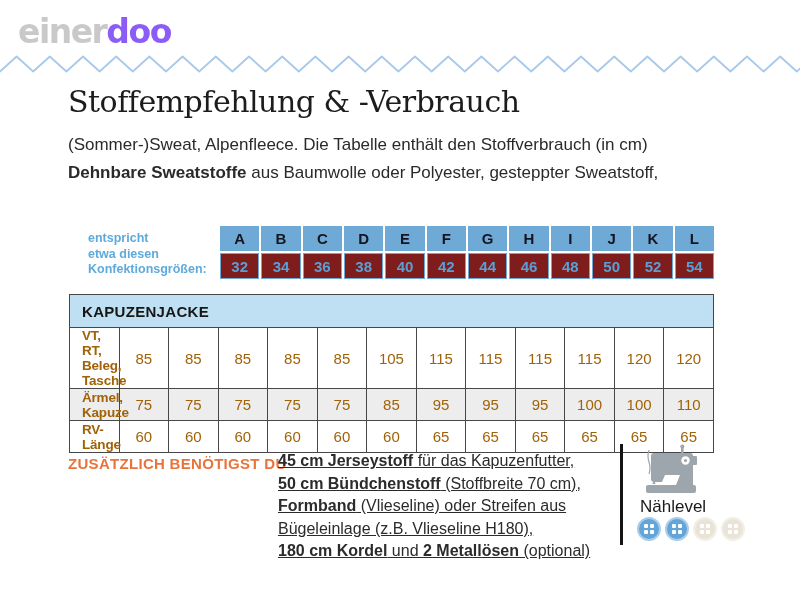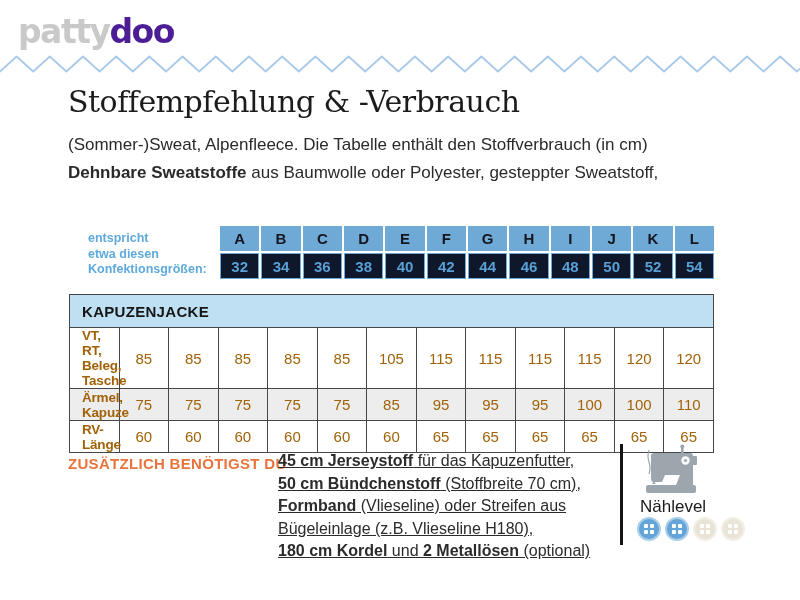--- a/index.html
+++ b/index.html
@@ -3,21 +3,21 @@
 <meta charset="utf-8">
 <style>
   html,body{margin:0;padding:0;background:#fff;}
   #page{position:relative;width:800px;height:600px;background:#ffffff;overflow:hidden;
         font-family:"Liberation Sans",sans-serif;color:#262626;}
 
   
   #logo{position:absolute;left:18px;top:12px;font-family:"DejaVu Sans",sans-serif;
         font-weight:bold;font-size:33px;letter-spacing:-1.5px;line-height:40px;}
   #logo .lt{color:#c9c9c9;}
-  #logo .dk{color:#4c1d95;}
+  #logo .dk{color:#8b5cf6;}
 
   
   #zigzag{position:absolute;left:0;top:53px;width:800px;height:22px;}
 
   
   #title{position:absolute;left:68px;top:84px;font-family:"DejaVu Serif",serif;
          font-size:30px;color:#1c1c1c;letter-spacing:-0.5px;}
 
   
   #intro{position:absolute;left:68px;top:131px;font-size:17px;line-height:28px;color:#2a2a2a;}
@@ -26,21 +26,21 @@
   
   #size-label{position:absolute;left:88px;top:231px;font-size:12.5px;line-height:15.5px;
               color:#5faadc;font-weight:bold;letter-spacing:0;}
 
   
   #size-table{position:absolute;left:220px;top:226px;width:494px;
               display:grid;grid-template-columns:repeat(12,1fr);
               grid-auto-rows:auto;column-gap:2px;row-gap:2px;}
   .size-letter{background:#6fa9d6;color:#15151f;font-weight:bold;font-size:15px;
                height:25px;display:flex;align-items:center;justify-content:center;}
-  .size-value{background:#0f172a;border:1.5px solid #6fa9d6;color:#58a0d6;font-weight:bold;
+  .size-value{background:#7f1d1d;border:1.5px solid #6fa9d6;color:#58a0d6;font-weight:bold;
               font-size:15px;height:26px;display:flex;align-items:center;justify-content:center;
               box-sizing:border-box;}
 
   
   #ctable{position:absolute;left:69px;top:294px;width:645px;border-collapse:collapse;
           table-layout:fixed;}
   #ctable th,#ctable td{border:1px solid #474747;box-sizing:border-box;}
   #ctable th{background:#bee0f2;height:33px;text-align:left;padding:0 0 0 12px;
              font-size:15px;color:#161616;letter-spacing:0.3px;}
   #ctable td{height:32px;font-size:15px;color:#a16207;text-align:center;padding:0;}
@@ -66,21 +66,21 @@
   .holes{display:grid;grid-template-columns:3.5px 3.5px;grid-template-rows:3.5px 3.5px;
          gap:2.5px;}
   .holes span{background:#fff;border-radius:1px;}
 </style>
 </head>
 <body>
 
 <div id="page">
 
   <div id="logo">
-    <span class="lt">patty</span><span class="dk">doo</span>
+    <span class="lt">einer</span><span class="dk">doo</span>
   </div>
 
   <svg id="zigzag" viewBox="0 0 800 22">
     <path id="zigzag-path" fill="none" stroke="#a9c9ea" stroke-width="1.8" stroke-linejoin="round" stroke-linecap="round" d="M0,18.5 L16.6,3.5 L33.2,18.5 L49.8,3.5 L66.4,18.5 L83.0,3.5 L99.6,18.5 L116.2,3.5 L132.8,18.5 L149.4,3.5 L166.0,18.5 L182.6,3.5 L199.2,18.5 L215.8,3.5 L232.4,18.5 L249.0,3.5 L265.6,18.5 L282.2,3.5 L298.8,18.5 L315.4,3.5 L332.0,18.5 L348.6,3.5 L365.2,18.5 L381.8,3.5 L398.4,18.5 L415.0,3.5 L431.6,18.5 L448.2,3.5 L464.8,18.5 L481.4,3.5 L498.0,18.5 L514.6,3.5 L531.2,18.5 L547.8,3.5 L564.4,18.5 L581.0,3.5 L597.6,18.5 L614.2,3.5 L630.8,18.5 L647.4,3.5 L664.0,18.5 L680.6,3.5 L697.2,18.5 L713.8,3.5 L730.4,18.5 L747.0,3.5 L763.6,18.5 L780.2,3.5 L796.8,18.5 L813.4,3.5"></path>
   </svg>
 
   <div id="title">Stoffempfehlung &amp; -Verbrauch</div>
 
   <div id="intro">
       <div><span>(Sommer-)Sweat, Alpenfleece. Die Tabelle enthält den Stoffverbrauch (in cm)</span></div>

